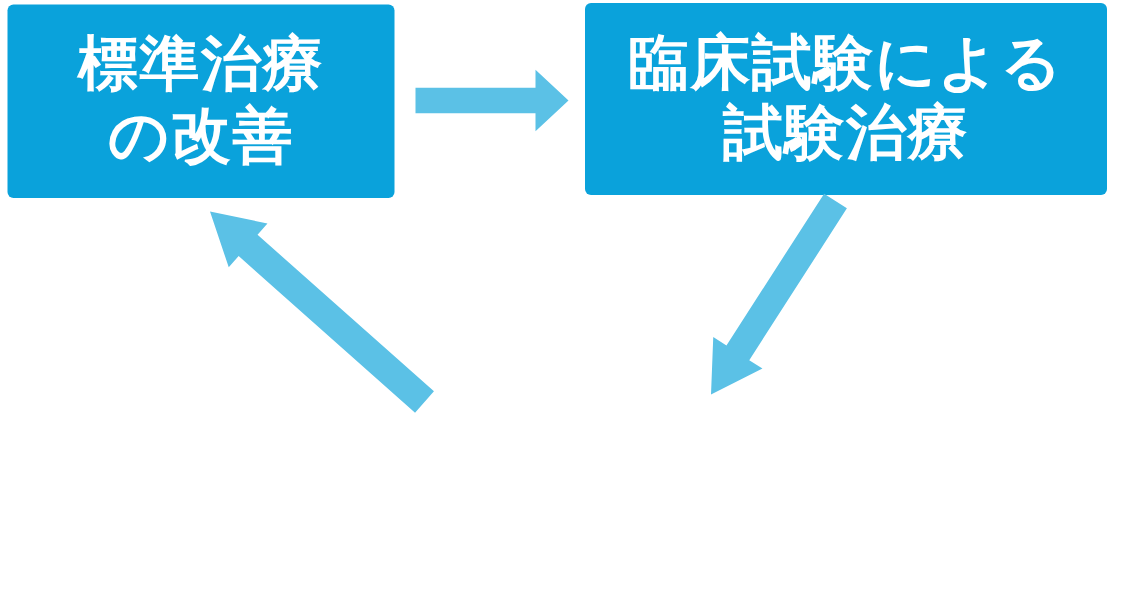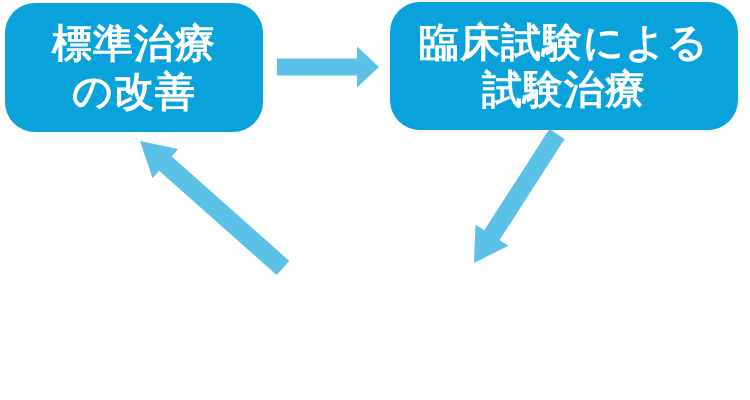--- a/index.html
+++ b/index.html
@@ -12,21 +12,21 @@
   }
   .canvas {
     position: relative;
     width: 750px;
     height: 400px;
     background: var(--bg-color, #ffffff);
     overflow: hidden;
   }
   .node {
     position: absolute;
-    border-radius: 30px;
+    border-radius: 4px;
     background: var(--node-fill, #0aa2db);
     color: var(--text-color, #ffffff);
     display: flex;
     align-items: center;
     justify-content: center;
     text-align: center;
     font-weight: bold;
     font-size: 40px;
     line-height: 1.18;
     white-space: pre-line;

